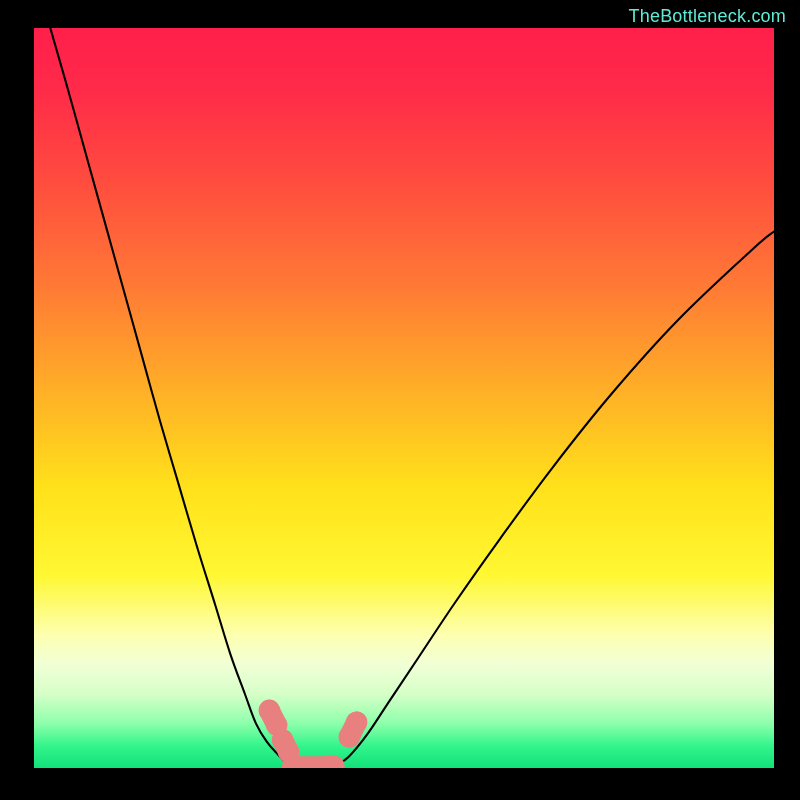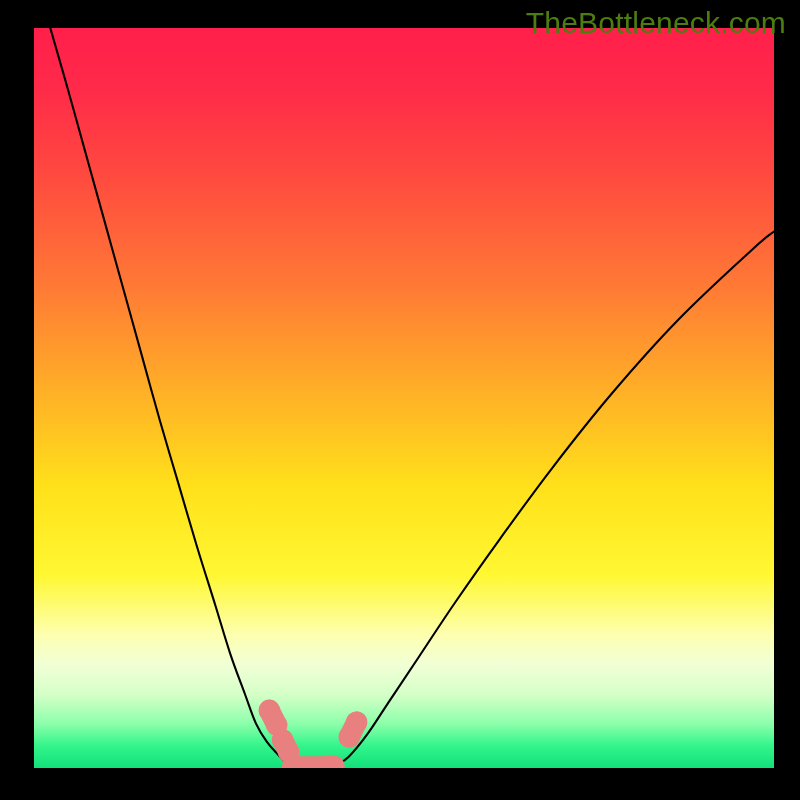--- a/index.html
+++ b/index.html
@@ -8,22 +8,22 @@
     position: relative;
     width: 800px;
     height: 800px;
     background: #000;
   }
   .watermark {
     position: absolute;
     top: 6px;
     right: 14px;
     font-family: Arial, Helvetica, sans-serif;
-    font-size: 30px;
-    color: #4d7c0f;
+    font-size: 18px;
+    color: #5eead4;
     font-weight: 400;
     letter-spacing: 0.2px;
     z-index: 10;
     margin-left: 32px;
   }
   .plot {
     position: absolute;
     left: 34px;
     top: 28px;
     width: 740px;

